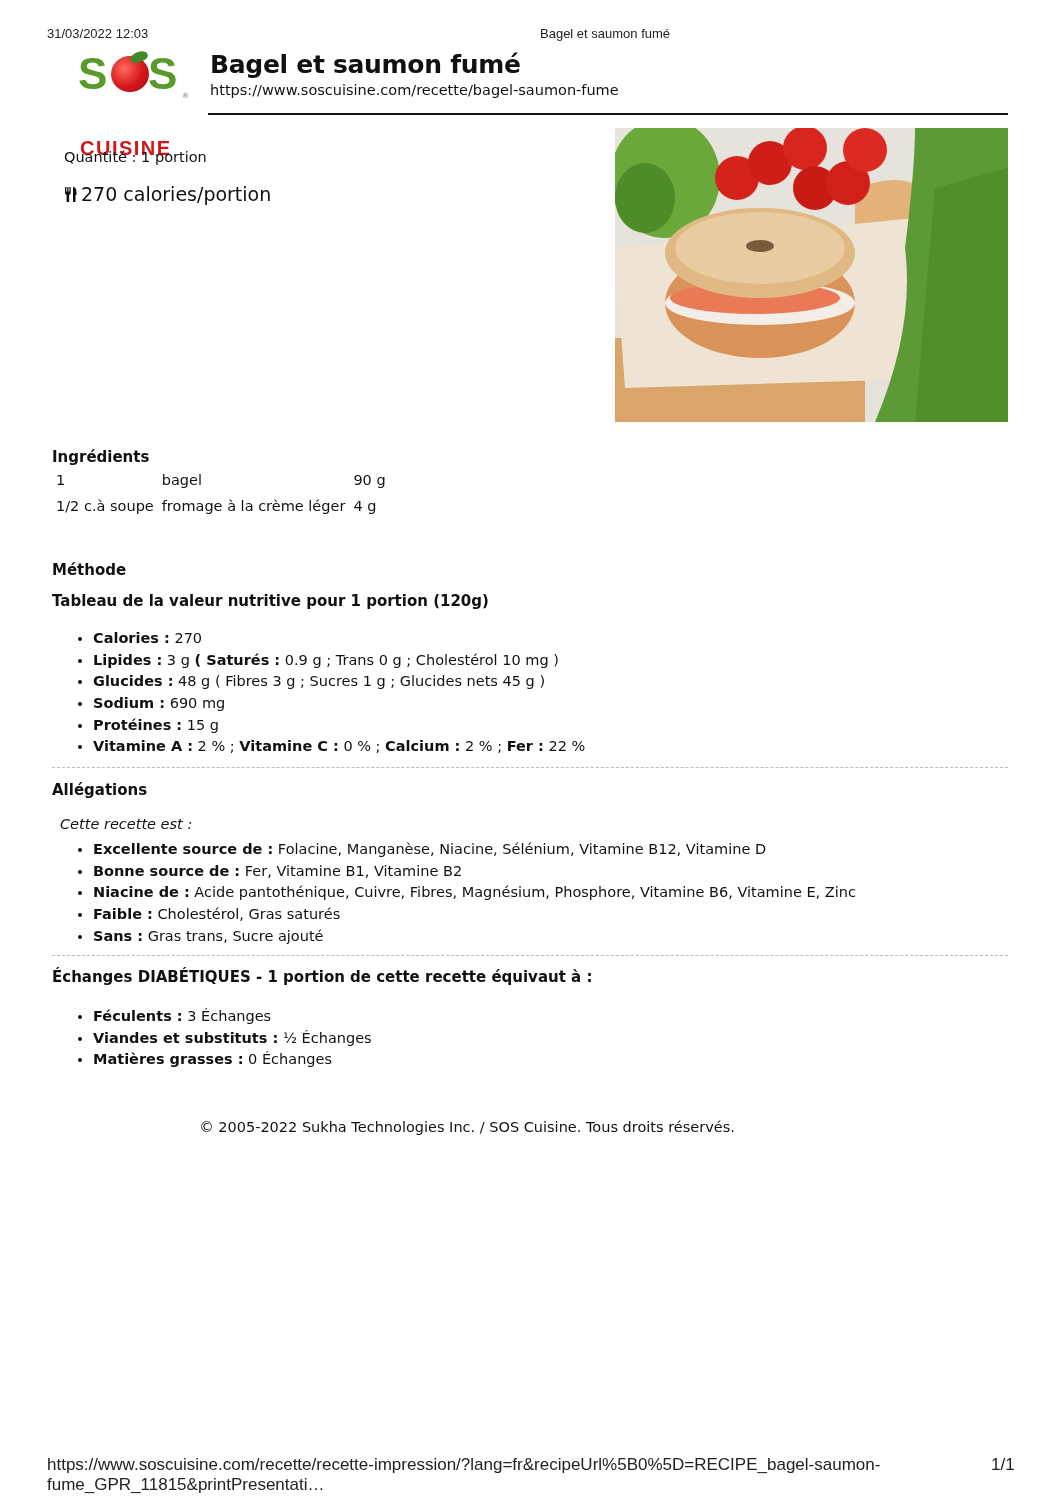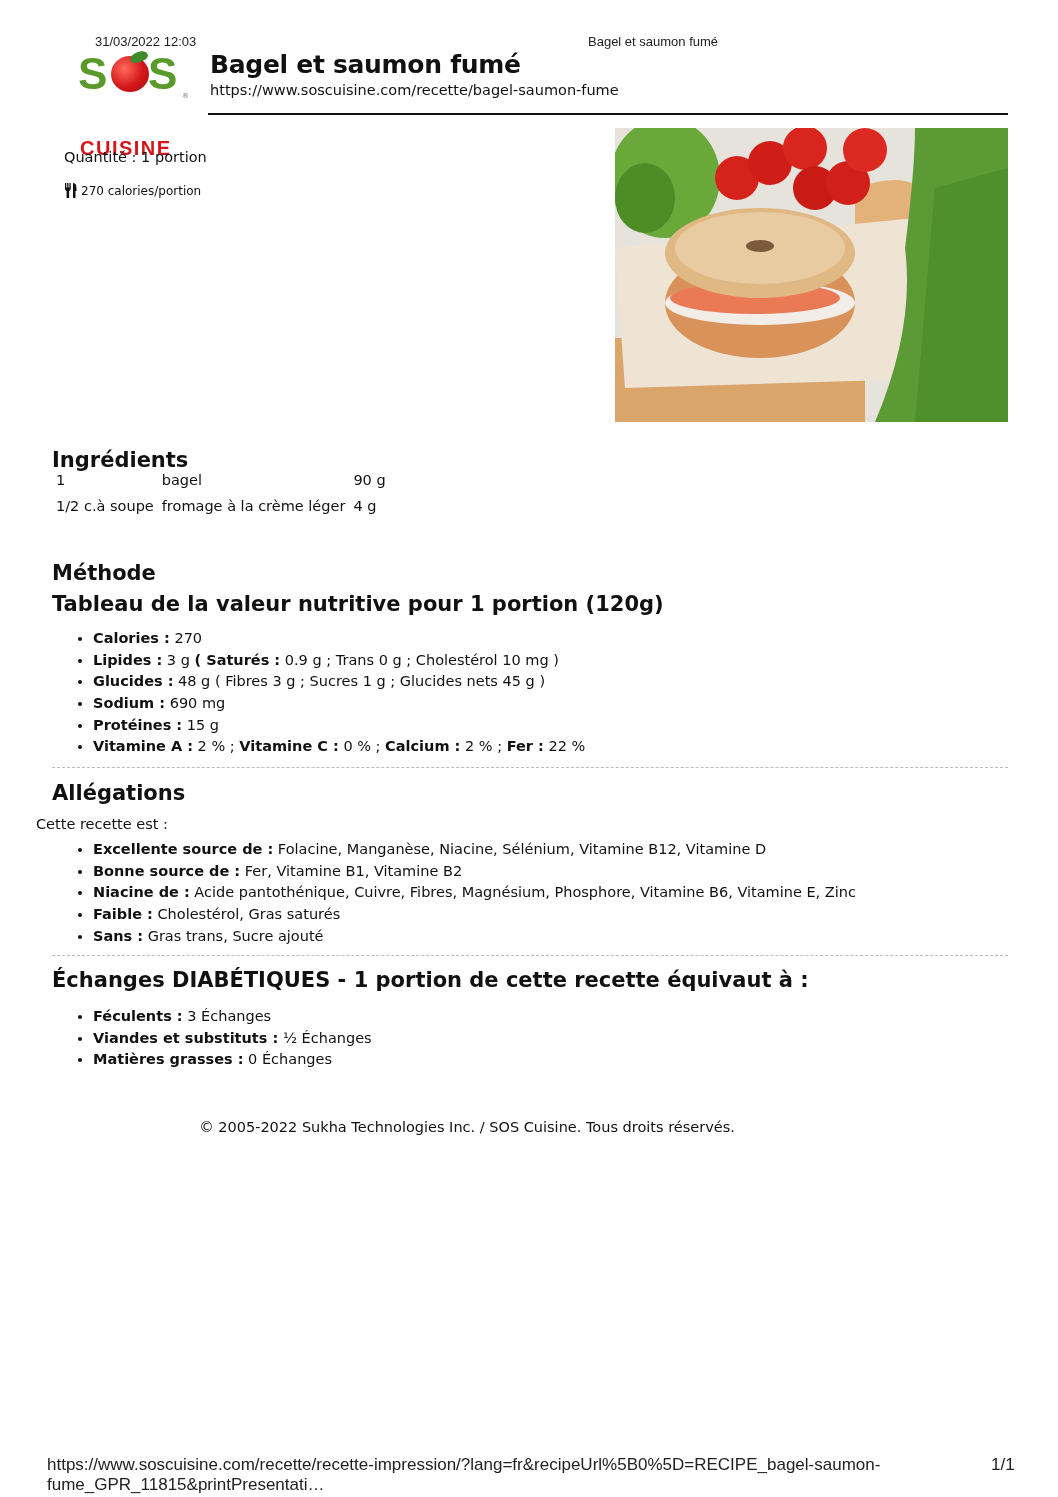--- a/index.html
+++ b/index.html
@@ -1,53 +1,53 @@
 <!DOCTYPE html>
 <html><head>
 <meta charset="utf-8">
 <style>
   html, body { margin:0; padding:0; background:#fff; }
   body { width:1058px; height:1497px; position:relative; overflow:hidden; color:#111;
          font-family:"DejaVu Sans", sans-serif; }
-  .print-hdr { position:absolute; top:34px; font-family:"Liberation Sans", sans-serif; font-size:13px; color:#222;margin-left:48px; }
+  .print-hdr { position:absolute; top:26px; font-family:"Liberation Sans", sans-serif; font-size:13px; color:#222; }
   .print-date { left:47px; }
   .print-title { left:540px; }
   .print-ftr { position:absolute; top:1455px; font-family:"Liberation Sans", sans-serif; font-size:17px; color:#222; }
   .print-url { left:47px; }
   .print-page { left:991px; }
 
   .logo { position:absolute; left:78px; top:52px; width:108px; height:68px; }
   .logo .s { position:absolute; top:0; font-family:"Liberation Sans", sans-serif; font-weight:bold; font-size:44px; color:#5a9a2a; line-height:44px; }
   .logo .s1 { left:0; } .logo .s2 { left:70px; }
   .logo .tomato { position:absolute; left:33px; top:4px; width:38px; height:36px; border-radius:50%;
                   background:radial-gradient(circle at 35% 35%, #ff6a5a 0%, #d3161b 55%, #a30d10 100%); }
   .logo .leaf { position:absolute; left:52px; top:0px; width:18px; height:10px; background:#3f8a2a; border-radius:50% 50% 40% 40%; transform:rotate(-20deg); }
   .logo .cuisine { position:absolute; left:2px; top:44px; font-family:"Liberation Sans", sans-serif; font-weight:bold; font-size:20px; letter-spacing:1.5px; color:#d3161b;margin-top:41px; }
   .logo .reg { position:absolute; left:104px; top:40px; font-size:7px; color:#777; }
 
   .title { position:absolute; left:210px; top:50px; font-size:25px; font-weight:bold; letter-spacing:-0.3px; }
   .url { position:absolute; left:210px; top:82px; font-size:14.5px; }
   .title-rule { position:absolute; left:208px; top:113px; width:800px; height:2px; background:#111; }
 
   .quant { position:absolute; left:64px; top:149px; font-size:14.5px; }
-  .cal { position:absolute; left:64px; top:183px; font-size:12px; display:flex; align-items:center; gap:3px; }
+  .cal { position:absolute; left:64px; top:183px; font-size:19px; display:flex; align-items:center; gap:3px; }
   .cal svg { width:14px; height:15px; }
 
   .photo { position:absolute; left:615px; top:128px; width:393px; height:294px; overflow:hidden; background:#e9e4dc; }
 
-  .h2 { position:absolute; left:52px; font-size:21px; font-weight:bold; }
+  .h2 { position:absolute; left:52px; font-size:15px; font-weight:bold; }
   table.ing { position:absolute; left:52px; top:470px; border-collapse:collapse; font-size:14.5px; }
   table.ing td { padding:2px 4px 4px 4px; height:20px; vertical-align:top; white-space:nowrap; }
   table.ing td.c1 { width:97px; } table.ing td.c2 { width:180px; }
 
   ul.list { position:absolute; left:69px; margin:4px; padding:0 0 0 20px; font-size:14.5px; list-style:disc; }
   ul.list li { height:21.7px; line-height:21.7px; white-space:nowrap; }
   ul.list b { font-weight:bold; }
   .sep { position:absolute; left:52px; width:956px; height:0; border-top:1px dashed #bbb; }
-  .intro { position:absolute; left:36px; top:816px; font-size:14.5px; }
+  .intro { position:absolute; left:60px; top:816px; font-size:14.5px;font-style:italic; }
   .copyright { position:absolute; left:0; width:934px; top:1119px; text-align:center; font-size:14.5px; }
 </style>
 </head>
 <body>
 
 <div class="print-hdr print-date">31/03/2022 12:03</div>
 <div class="print-hdr print-title">Bagel et saumon fumé</div>
 
 <div class="logo">
   <span class="s s1">S</span>

